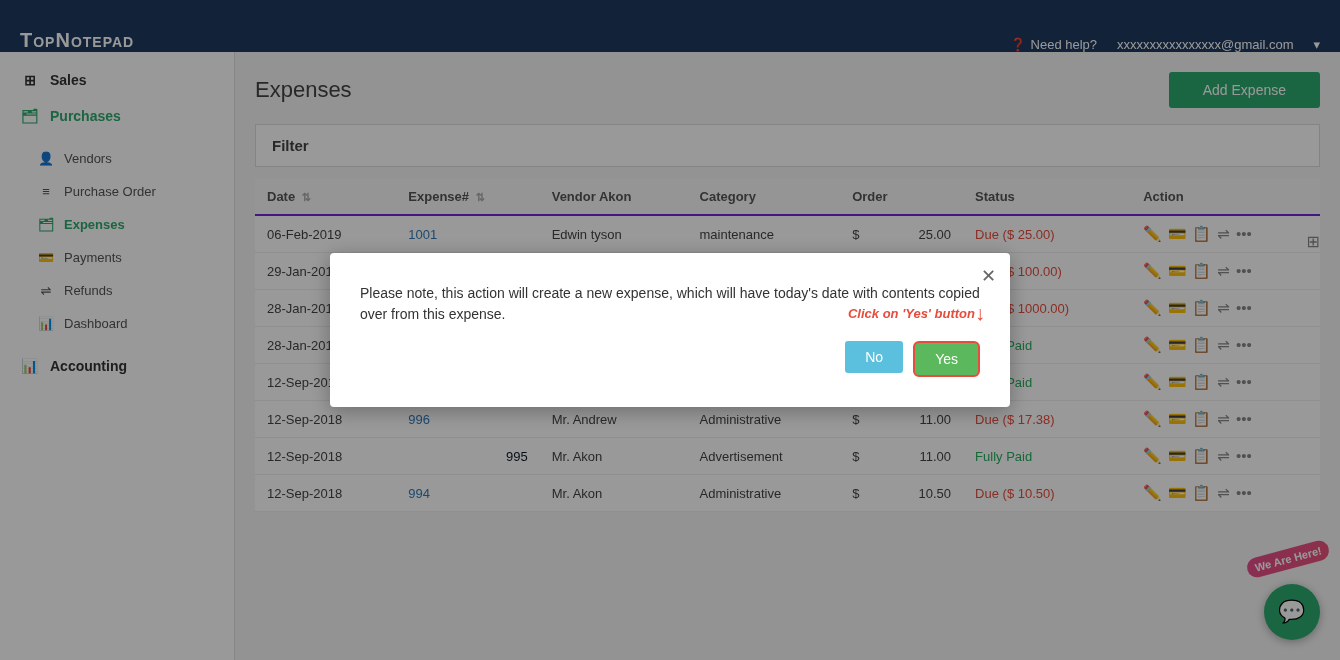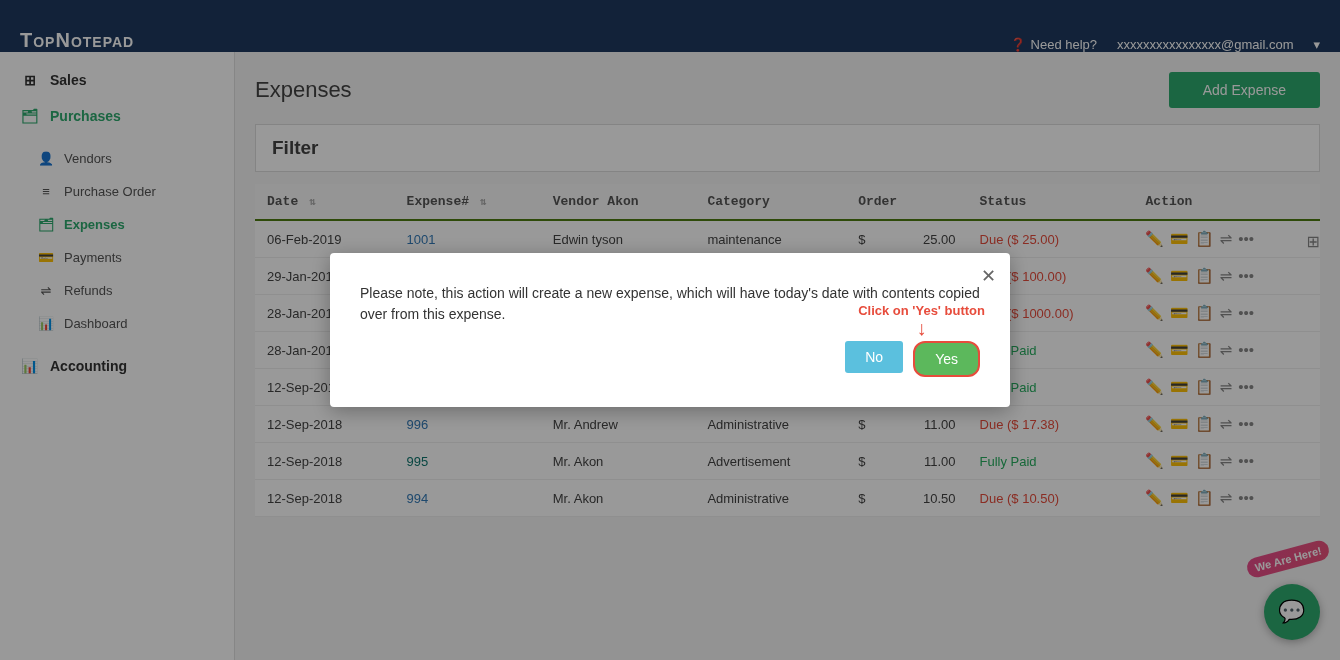--- a/index.html
+++ b/index.html
@@ -97,21 +97,21 @@
 
     .filter-bar {
       background: white;
       border: 1px solid #ddd;
       padding: 12px 16px;
       margin-bottom: 12px;
       display: flex;
       align-items: center;
       gap: 10px;
     }
-    .filter-label { font-weight: bold; color: #444; font-size: 19px; }
+    .filter-label { font-weight: bold; color: #444; font-size: 15px; }
 
     .show-bar {
       display: flex;
       align-items: center;
       gap: 8px;
       margin-bottom: 10px;
       font-size: 13px;
     }
     .show-bar select {
       padding: 3px 6px;
@@ -121,22 +121,21 @@
 
     
     table {
       width: 100%;
       border-collapse: collapse;
       background: white;
       font-size: 13px;
     }
     table thead tr {
       background: #f9f9f9;
-      border-bottom: 2px solid #4d7c0f;
-      font-family: Liberation Mono, monospace;
+      border-bottom: 2px solid #6d28d9;
     }
     table th {
       padding: 10px 12px;
       text-align: left;
       font-weight: bold;
       color: #555;
       white-space: nowrap;
     }
     table td {
       padding: 9px 12px;
@@ -201,21 +200,21 @@
       padding: 8px 20px;
       border-radius: 3px;
       cursor: pointer;
       font-size: 14px;
     }
     .btn-yes {
       background: #5cb85c;
       color: white;
       border: none;
       padding: 8px 20px;
-      border-radius: 12px;
+      border-radius: 6px;
       cursor: pointer;
       font-size: 14px;
       border: 2px solid #e74c3c;
     }
 
     
     .we-are-here {
       position: fixed;
       bottom: 20px;
       right: 20px;
@@ -430,21 +429,21 @@
         <span title="Edit">✏️</span>
         <span title="Payment">💳</span>
         <span title="Copy">📋</span>
         <span title="Convert">⇌</span>
         <span title="More">•••</span>
       </div>
     </td>
   </tr>
           <tr>
     <td>12-Sep-2018</td>
-    <td style="color:#0f766e; cursor:pointer;">995</td>
+    <td style="color:#0f172a; cursor:pointer;text-align:right;">995</td>
     <td>Mr. Akon</td>
     <td>Advertisement</td>
     <td><span style="margin-right:8px;">$</span><span style="float:right;">11.00</span></td>
     <td class="status-paid">Fully Paid</td>
     <td>
       <div class="action-icons">
         <span title="Edit">✏️</span>
         <span title="Payment">💳</span>
         <span title="Copy">📋</span>
         <span title="Convert">⇌</span>
@@ -474,21 +473,21 @@
   </div>
 </div>
 
 <div class="overlay">
   <div class="modal">
     <button class="modal-close">✕</button>
     <p class="modal-text1">Please note, this action will create a new expense, which will have today's date with contents copied over from this expense.</p>
     <div class="modal-actions">
       <button class="btn-no">No</button>
       <div style="position:relative;">
-        <div style="position:absolute; top:-38px; right:-5px; display:flex; flex-direction:column; align-items:center; pointer-events:none;">
+        <div style="position:absolute; top:-38px; right:-5px; display:flex; flex-direction:row; align-items:center; pointer-events:none;font-style:italic;">
           <span style="color:#e74c3c; font-weight:bold; font-size:13px; white-space:nowrap;">Click on 'Yes' button</span>
           <span style="color:#e74c3c; font-size:20px; line-height:1;">↓</span>
         </div>
         <button class="btn-yes">Yes</button>
       </div>
     </div>
   </div>
 </div>
 
 <div class="we-are-here">

